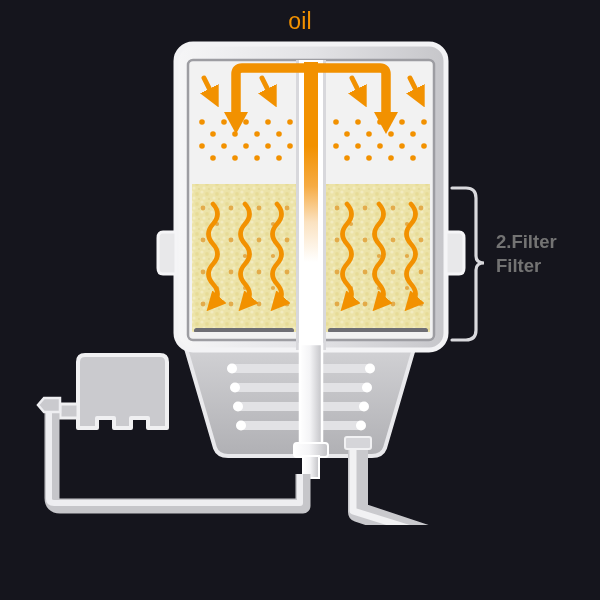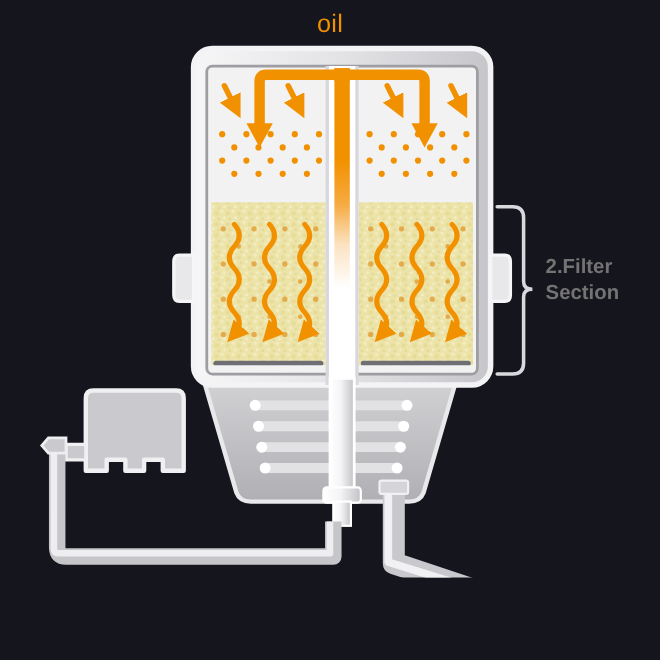--- a/index.html
+++ b/index.html
@@ -293,16 +293,16 @@
       <path d="M452 188 L466 188 Q476 188 476 198 L476 256 Q476 263 484 263
                Q476 263 476 270 L476 330 Q476 340 466 340 L452 340"></path>
     </g>
 
   </svg>
 
   <div class="lbl-oil">oil</div>
 
   <div class="lbl-section">
     <span class="l1">2.Filter</span>
-    <span class="l2">Section</span>
+    <span class="l2">Filter</span>
   </div>
 
 </div>
 
 </body></html>

